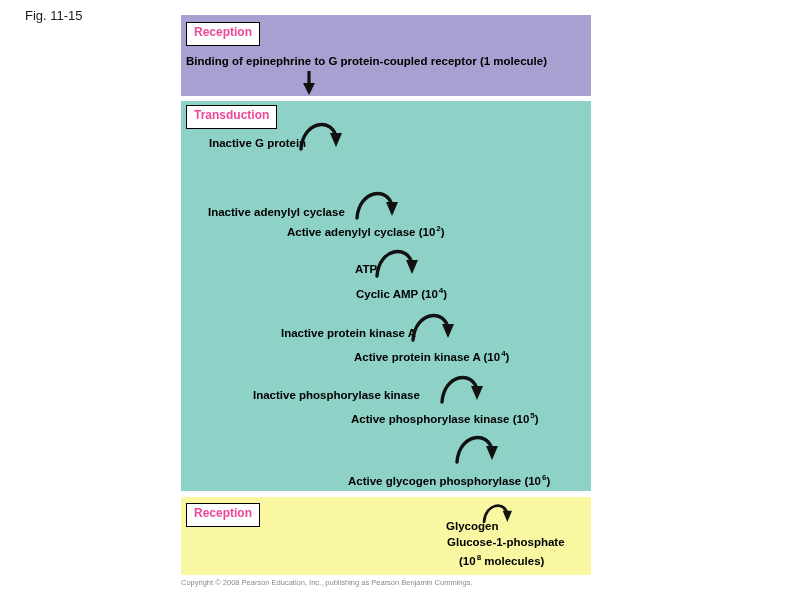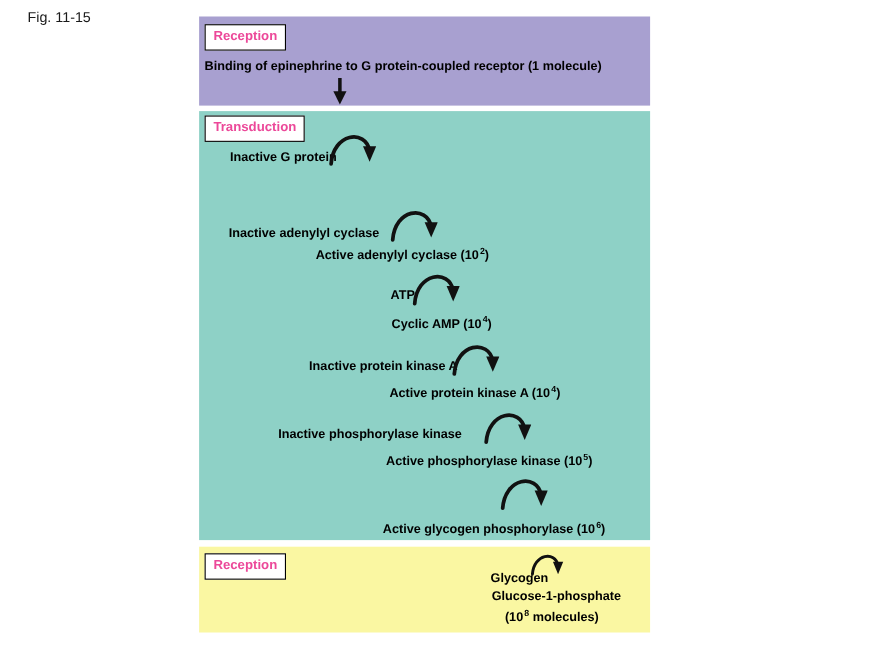--- a/index.html
+++ b/index.html
@@ -116,14 +116,15 @@
   <div class="band response"></div>
   <div class="tagbox" style="left:186px; top:503px;">Reception</div>
   <svg class="arrow" style="left:474px; top:498px;" width="44" height="28" viewBox="0 0 46 42">
     <path d="M 5 36 C 7 8, 36 4, 40 24" fill="none" stroke="#111" stroke-width="4" stroke-linecap="round"></path>
     <polygon points="33,19 47,19 40,36" fill="#111"></polygon>
   </svg>
   <div class="txt" style="left:446px; top:519px;">Glycogen</div>
   <div class="txt" style="left:447px; top:535px;">Glucose-1-phosphate</div>
   <div class="txt" style="left:459px; top:551px;"><span>(10</span><sup>8</sup><span> molecules)</span></div>
 
+  <div class="copyright">Copyright © 2008 Pearson Education, Inc., publishing as Pearson Benjamin Cummings.</div>
 
 </div>
 
 </body></html>

